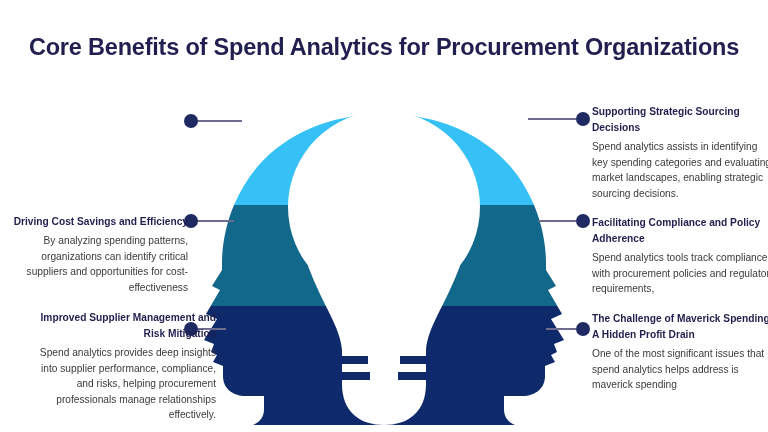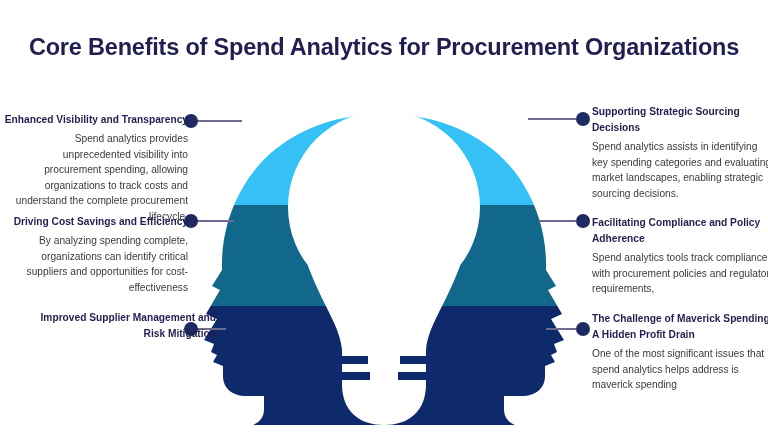--- a/index.html
+++ b/index.html
@@ -227,32 +227,29 @@
 
   <div class="connector" style="left:528px; top:118px; width:48px;"></div>
   <div class="dot" style="left:576px; top:112px;"></div>
 
   <div class="connector" style="left:538px; top:220px; width:38px;"></div>
   <div class="dot" style="left:576px; top:214px;"></div>
 
   <div class="connector" style="left:546px; top:328px; width:30px;"></div>
   <div class="dot" style="left:576px; top:322px;"></div>
 
-  <div class="block left" style="top:112px;">
-    <p class="heading">Enhanced Visibility and Transparency</p>
-    <p class="body">Spend analytics provides unprecedented visibility into procurement spending, allowing organizations to track costs and understand the complete procurement lifecycle.</p>
-  </div>
 
   <div class="block left" style="top:214px;text-align:right;">
     <p class="heading">Driving Cost Savings and Efficiency</p>
-    <p class="body">By analyzing spending complete, organizations can identify critical suppliers and opportunities for cost-effectiveness</p>
+    <p class="body">By analyzing spending patterns, organizations can identify critical suppliers and opportunities for cost-effectiveness</p>
   </div>
 
   <div class="block left" style="top:310px;margin-left:28px;">
     <p class="heading">Improved Supplier Management and Risk Mitigation</p>
+    <p class="body">Spend analytics provides deep insights into supplier performance, compliance, and risks, helping procurement professionals manage relationships effectively.</p>
   </div>
 
   <div class="block right" style="top:104px;">
     <p class="heading">Supporting Strategic Sourcing Decisions</p>
     <p class="body">Spend analytics assists in identifying key spending categories and evaluating market landscapes, enabling strategic sourcing decisions.</p>
   </div>
 
   <div class="block right" style="top:215px;">
     <p class="heading">Facilitating Compliance and Policy Adherence</p>
     <p class="body">Spend analytics tools track compliance with procurement policies and regulatory requirements,</p>

